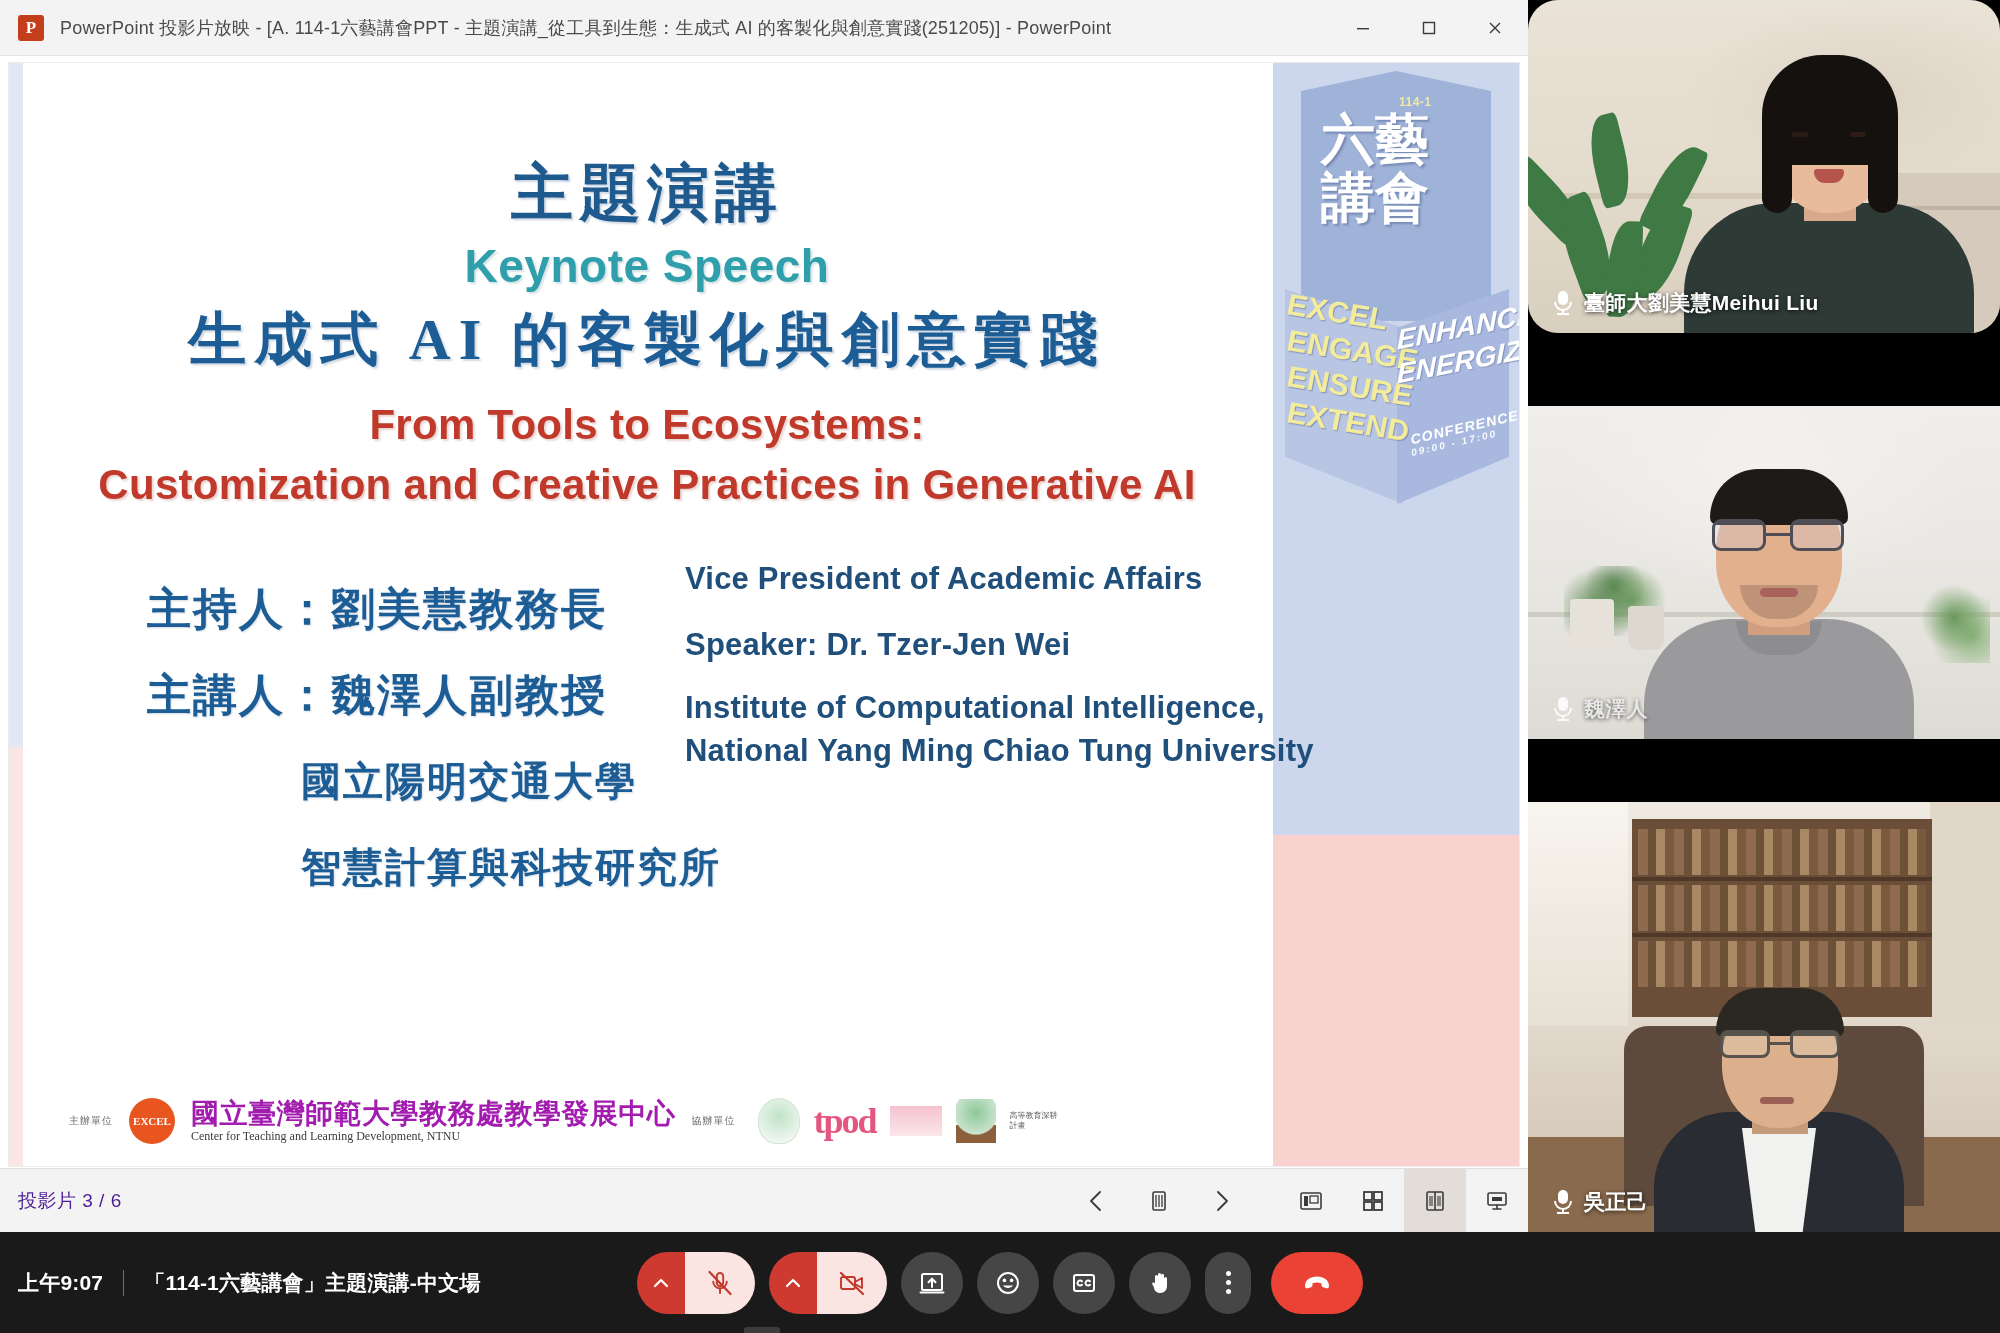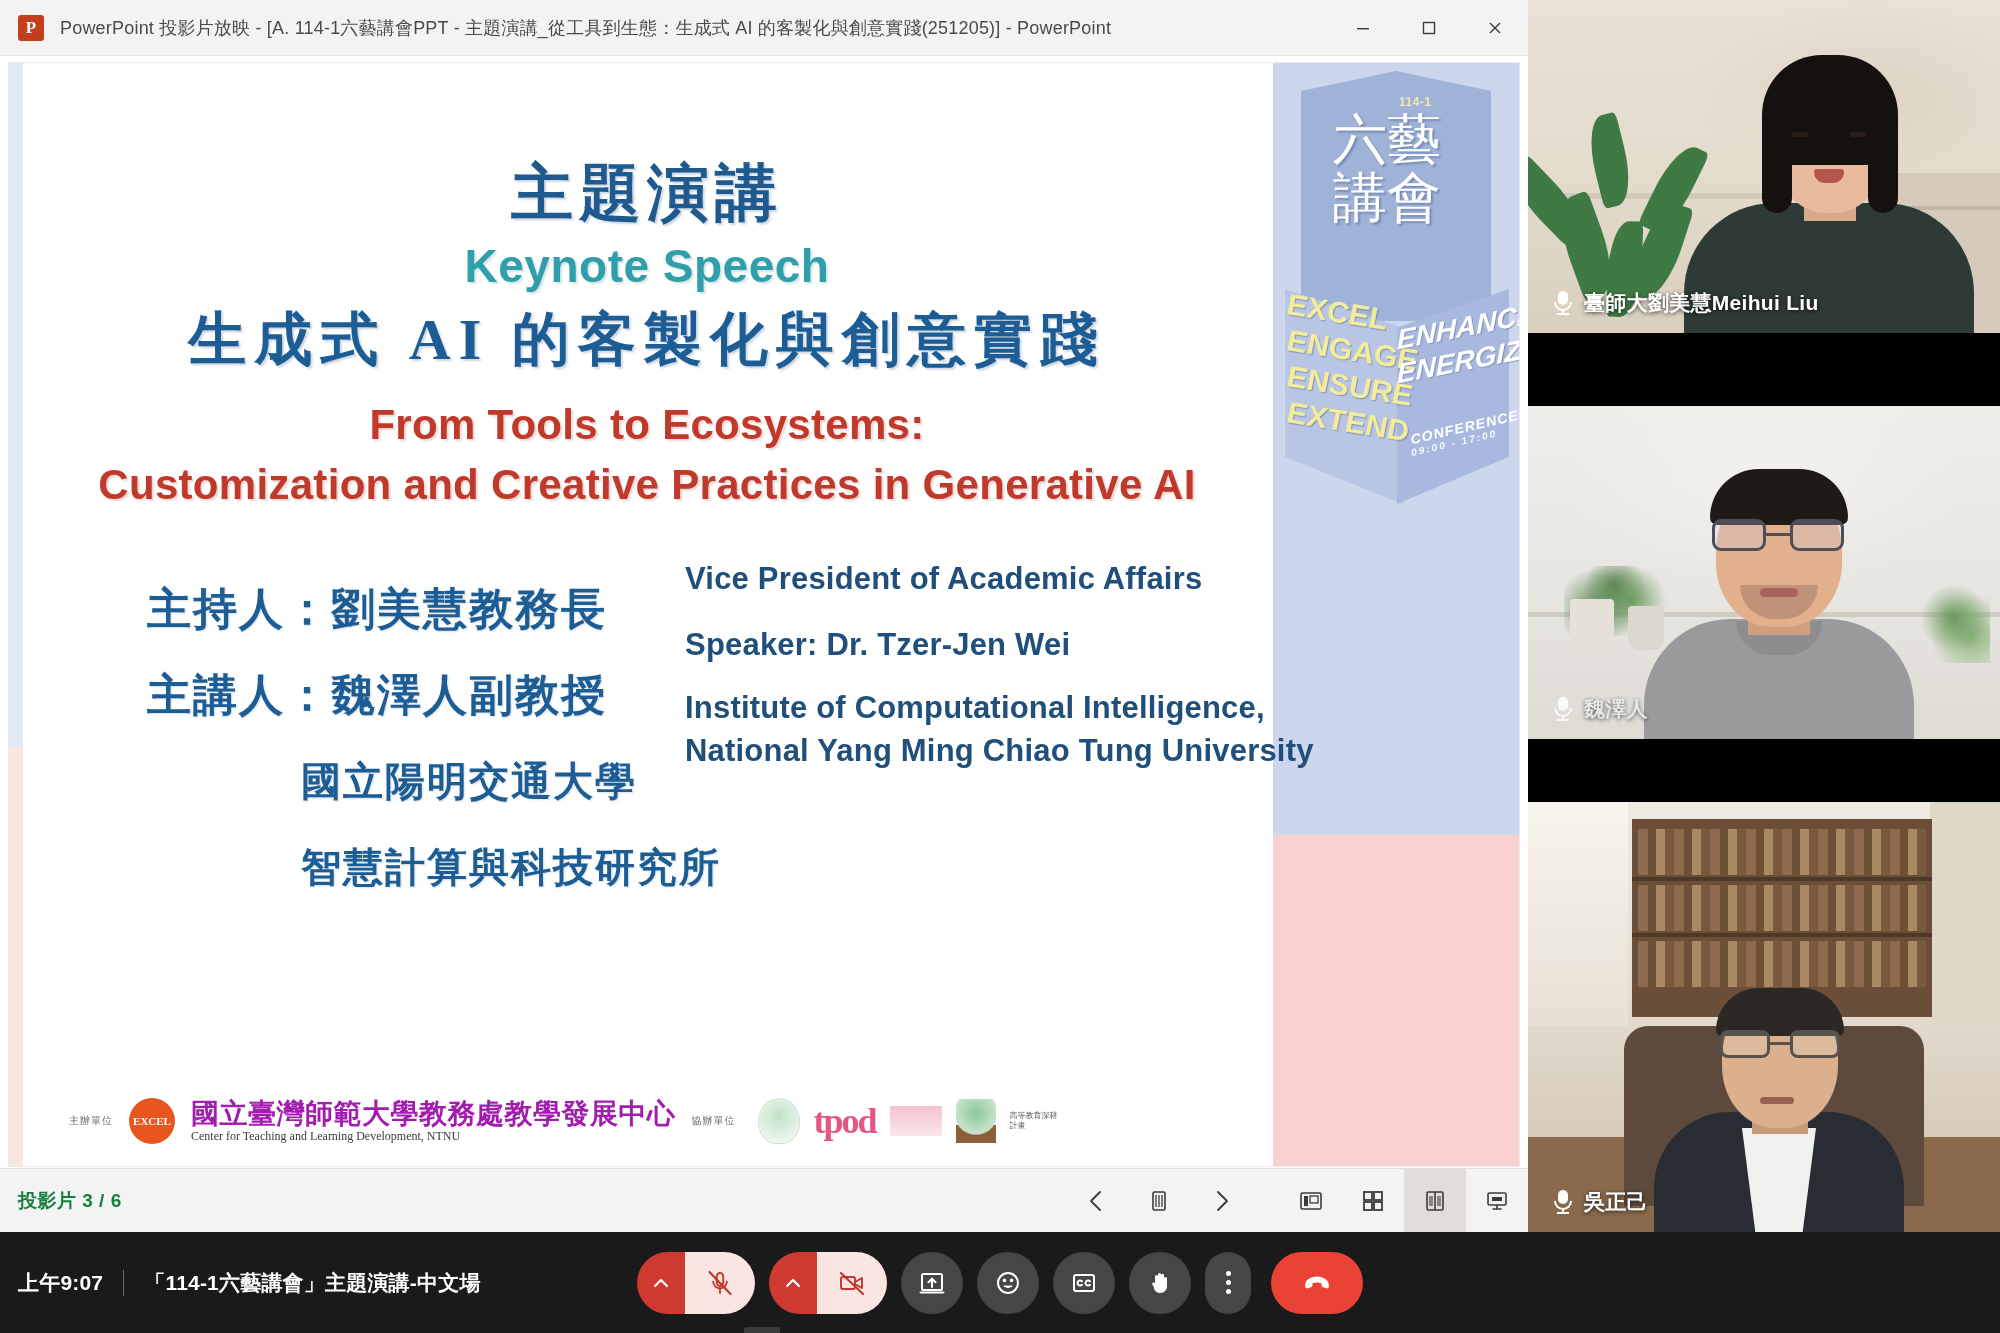--- a/index.html
+++ b/index.html
@@ -89,25 +89,25 @@
     position: absolute; left: 118px; top: 218px; width: 112px; height: 215px;
     background: #a8b8de;
     clip-path: polygon(0 18%, 100% 0, 100% 78%, 0 100%);
   }
   .banner-num {
     position: absolute; left: 120px; top: 24px;
     font-size: 12px; color: #f0e9a8; font-weight: bold;
     letter-spacing: .5px;
   }
   .banner-cn {
-    position: absolute; left: 54px; top: 40px;
+    position: absolute; left: 42px; top: 40px;
     width: 150px;
     color: #ffffff;
     font-family: "Liberation Serif", serif;
-    font-weight: normal;
+    font-weight: bold;
     font-size: 54px;
     line-height: 58px;
     text-shadow: 2px 2px 2px rgba(70,90,140,.45);
   }
   .banner-cn span { display:block; }
   .w-left {
     position: absolute; left: 8px; top: 228px;
     width: 160px; color: #f2ec9b;
     font-weight: bold; font-size: 30px; line-height: 36px;
     font-style: italic;
@@ -238,39 +238,39 @@
   .co-tree-txt { font-size: 8px; color: #555; width: 54px; line-height: 1.2; }
 
   
   .ppt-status {
     height: 64px; flex: 0 0 64px;
     background: #f3f3f3;
     display: flex; align-items: center;
     padding: 0 0 0 18px;
     border-top: 1px solid #e0e0e0;
   }
-  .slide-count { font-size: 19px; color: #15803d; letter-spacing: .5px; font-weight: bold; }
+  .slide-count { font-size: 19px; color: #4c1d95; letter-spacing: .5px; }
   .ppt-tools { margin-left: auto; display: flex; align-items: center; height: 100%; }
   .tool {
     width: 62px; height: 100%;
     display: flex; align-items: center; justify-content: center;
     color: #3b3b3b;
   }
   .tool.sep { width: 28px; }
   .tool.active { background: #e2ddd8; }
 
   
   .video-panel {
     position: absolute; right: 0; top: 0;
     width: 472px; height: 1232px;
     background: #000;
     display: flex; flex-direction: column;
   }
   .tile { position: relative; width: 472px; overflow: hidden; background: #000; }
-  .tile.t1 { height: 333px; }
+  .tile.t1 { height: 333px; border-radius: 30px; }
   .tile.gap1 { height: 73px; background: #000; }
   .tile.t2 { height: 333px; }
   .tile.gap2 { height: 63px; background: #000; }
   .tile.t3 { height: 430px; }
 
   .scene { position: absolute; inset: 0; }
   
   .s1 {
     background:
       radial-gradient(ellipse 55% 40% at 72% 28%, #ded4c6 0%, transparent 70%),

